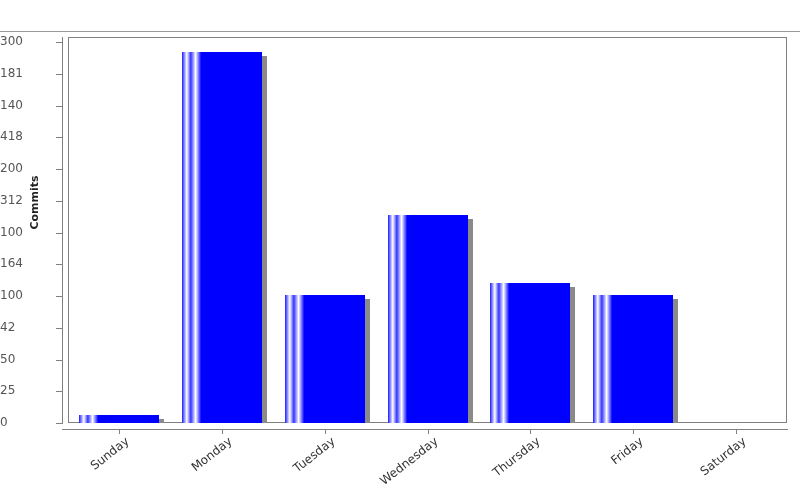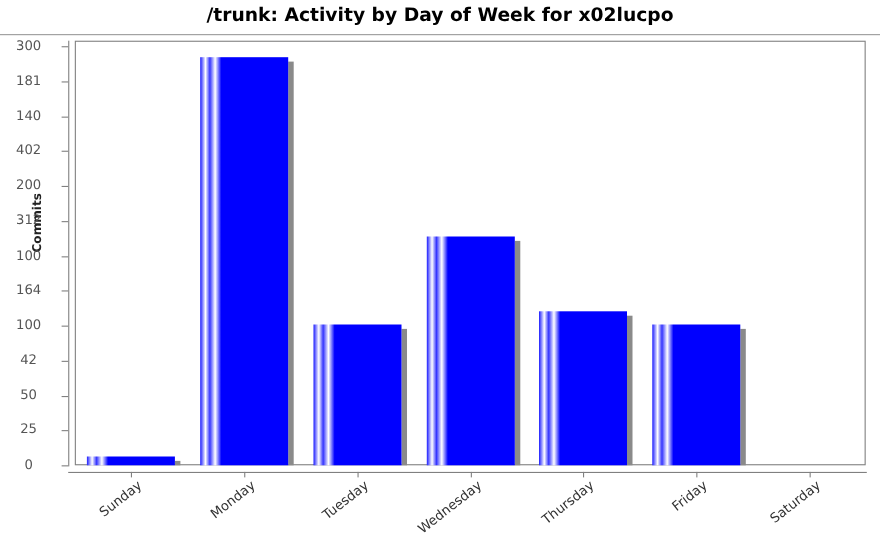--- a/index.html
+++ b/index.html
@@ -79,21 +79,21 @@
     position: absolute;
     left: 56px;
     width: 6px;
     height: 1px;
     background: #808080;
   }
   .y-tick-label {
     position: absolute;
     left: 0px;
     width: 52px;
-    text-align: center;
+    text-align: left;
     font-size: 12px;
     color: #555555;
     white-space: nowrap;
   }
 
   
   .x-axis-line {
     position: absolute;
     left: 62px;
     top: 429px;
@@ -144,21 +144,20 @@
     position: absolute;
     background: #8a8a8a;
     pointer-events: none;
   }
 </style>
 </head>
 <body>
 
 <div id="chart-root">
 
-  <div class="chart-title">/trunk: Activity by Day of Week for x02lucpo</div>
   <div class="title-rule"></div>
 
   <div class="plot-frame"></div>
 
   <div class="y-axis-line"></div>
   <div class="x-axis-line"></div>
 
   <div class="y-axis-title">Commits</div>
 
   <div id="y-ticks-layer">
@@ -174,21 +173,21 @@
       <div class="y-tick-label" style="top: 288px;">100</div>
       <div class="y-tick" style="top: 264.25px;"></div>
       <div class="y-tick-label" style="top: 256.25px;">164</div>
       <div class="y-tick" style="top: 232.5px;"></div>
       <div class="y-tick-label" style="top: 224.5px;">100</div>
       <div class="y-tick" style="top: 200.75px;"></div>
       <div class="y-tick-label" style="top: 192.75px;">312</div>
       <div class="y-tick" style="top: 169px;"></div>
       <div class="y-tick-label" style="top: 161px;">200</div>
       <div class="y-tick" style="top: 137.25px;"></div>
-      <div class="y-tick-label" style="top: 129.25px;">402</div>
+      <div class="y-tick-label" style="top: 129.25px;">418</div>
       <div class="y-tick" style="top: 105.5px;"></div>
       <div class="y-tick-label" style="top: 97.5px;">140</div>
       <div class="y-tick" style="top: 73.75px;"></div>
       <div class="y-tick-label" style="top: 65.75px;">181</div>
       <div class="y-tick" style="top: 42px;"></div>
       <div class="y-tick-label" style="top: 34px;">300</div>
     </div>
   <div id="x-ticks-layer">
       <div class="x-tick" style="left: 119px;"></div>
       <div class="x-tick-label" style="left: 23.3571px; width: 100px;">Sunday</div>

